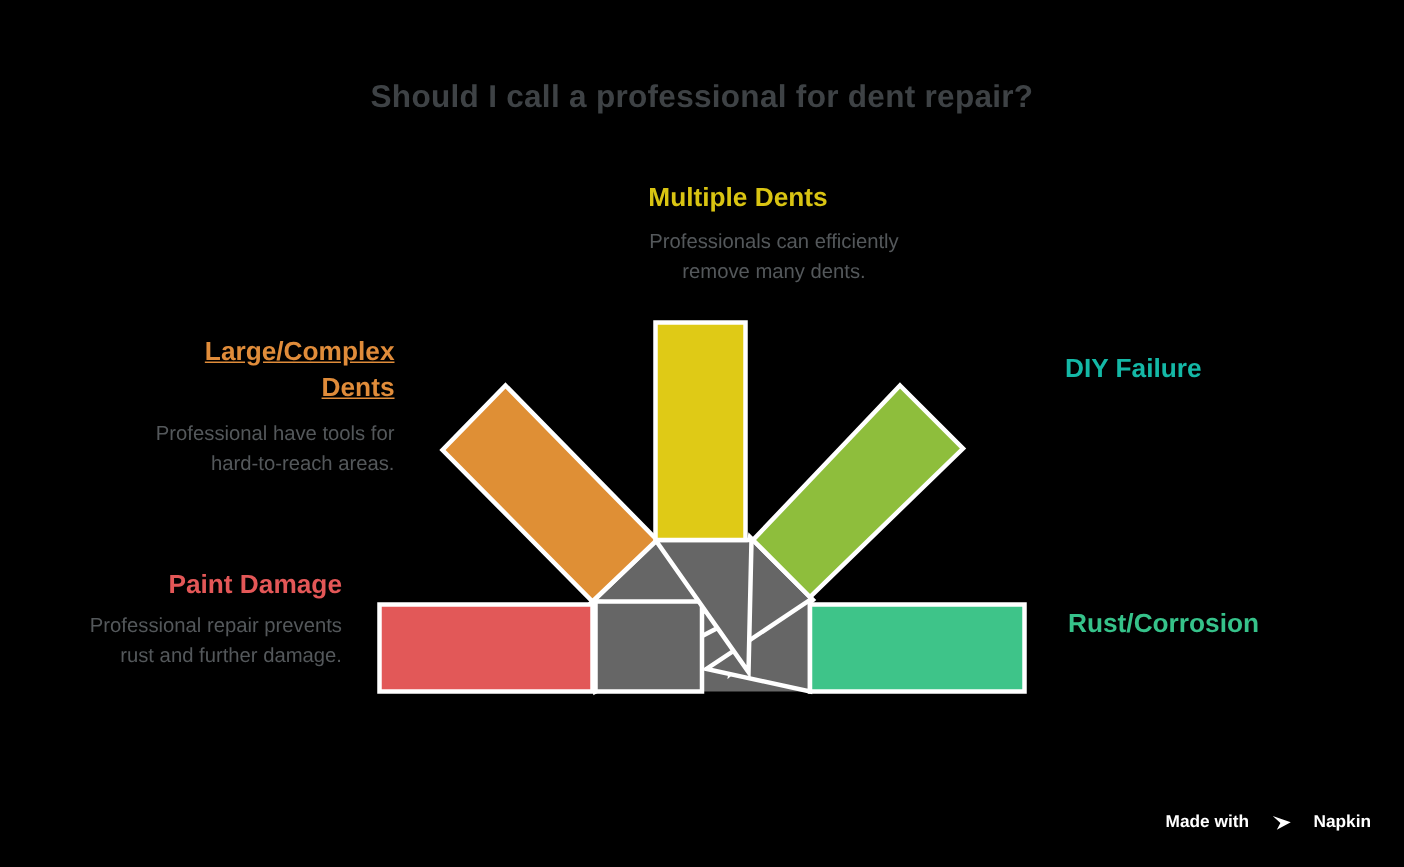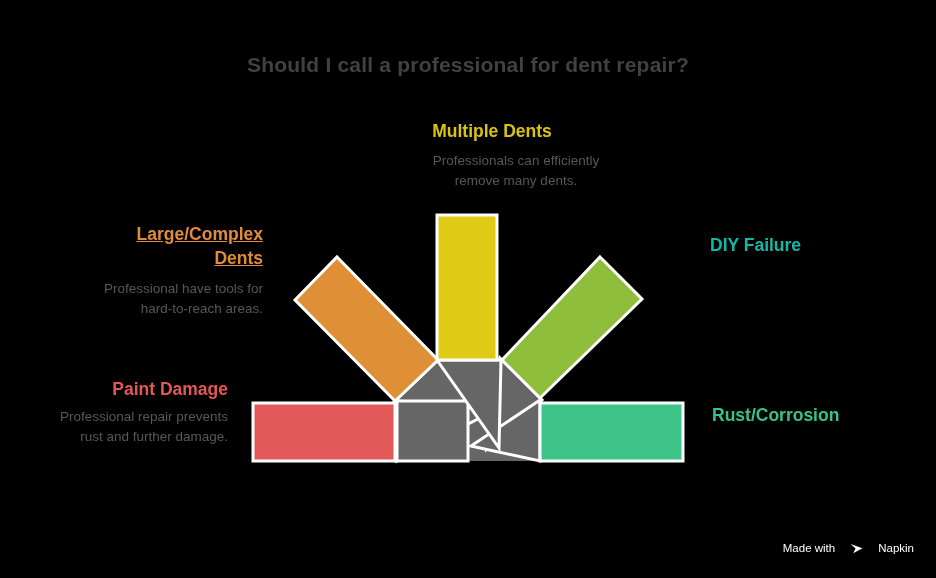--- a/index.html
+++ b/index.html
@@ -12,21 +12,21 @@
     top:53px;left:0;right:0;text-align:center;
     font-size:21px;font-weight:700;letter-spacing:.2px;
   }
   .heading{font-size:17.5px;font-weight:700;line-height:24px;}
   .desc{font-size:13.5px;line-height:20px;color:#54585b;}
   .ta-r{text-align:right;}
   .ta-c{text-align:center;padding-left:48px;}
   svg{display:block;}
   .watermark{
     top:542px;right:22px;display:flex;align-items:center;gap:15px;
-    color:#ffffff;font-size:11.5px;font-weight:400;cursor:pointer;
+    color:#ffffff;font-size:11.5px;font-weight:700;cursor:pointer;
   }
   .watermark .wm-icon{display:flex;align-items:center;}
 </style>
 </head>
 <body>
 
 <div class="canvas">
 
   <svg class="abs" style="left:0;top:0;" width="936" height="578" viewBox="0 0 936 578">
 

